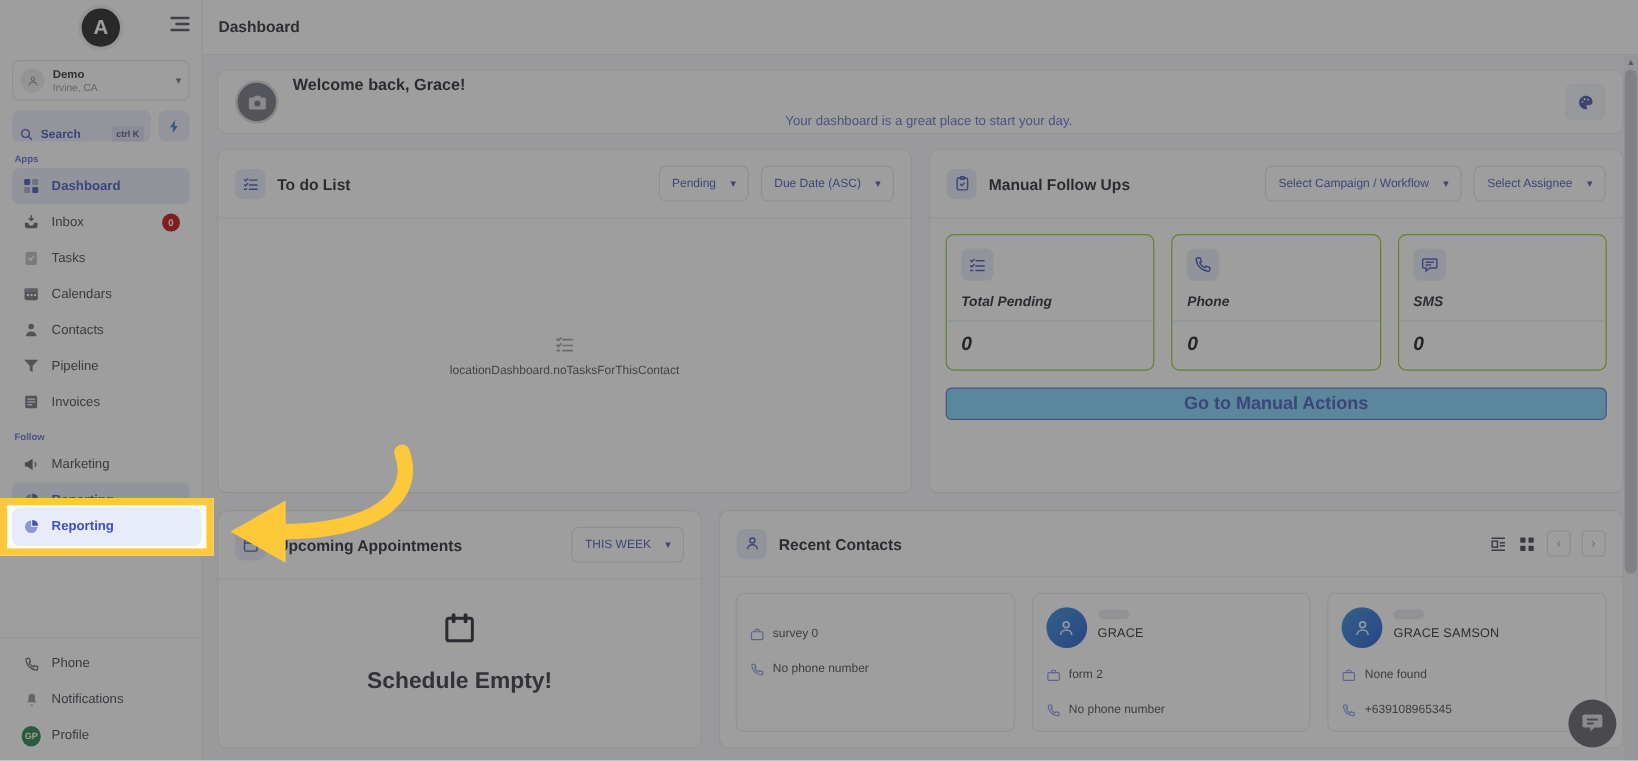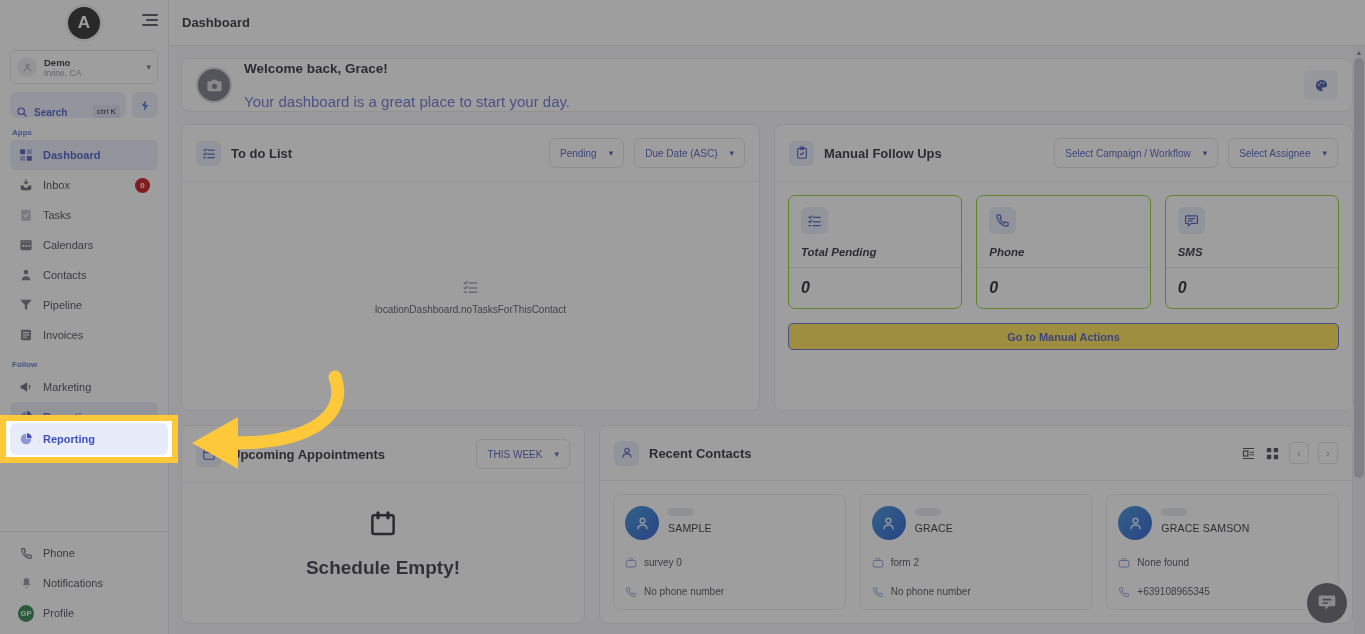--- a/index.html
+++ b/index.html
@@ -139,21 +139,21 @@
     padding: 0 14px; margin-bottom: 12px;
   }
   .wl-avatar {
     width: 36px; height: 36px; border-radius: 50%;
     background: #6f6f7d; border: 2px solid #d7d7de;
     display: flex; align-items: center; justify-content: center;
     flex: 0 0 auto;
   }
   .wl-text { margin-left: 12px; flex: 1; }
   .wl-title { font-size: 13.5px; font-weight: bold; color: #1d1d28; }
-  .wl-sub { font-size: 15px; color: #5b6ad0; margin-top: 17px; }
+  .wl-sub { font-size: 11px; color: #5b6ad0; margin-top: 17px; text-align: center; }
   .palette-btn {
     width: 34px; height: 30px; border-radius: 6px; background: #f2f3fa;
     display: flex; align-items: center; justify-content: center; cursor: pointer;
   }
 
   .row { display: flex; gap: 14px; }
   .card-head {
     height: 57px; display: flex; align-items: center;
     padding: 0 14px; border-bottom: 1px solid #eceef3;
   }
@@ -186,21 +186,21 @@
     display: flex; align-items: center; justify-content: center;
   }
   .stat-label { font-size: 11.5px; font-weight: bold; color: #1d1d28; margin-top: 12px; }
   .stat-val {
     border-top: 1px solid #e6e8ef; padding: 11px 12px;
     font-size: 16px; font-weight: bold; color: #11111a;
   }
   .action-btn {
     margin-top: 14px; height: 27px; border: 1px solid #5565cd; border-radius: 5px;
     display: flex; align-items: center; justify-content: center;
-    font-size: 11px; color: #4250b8; font-weight: bold; cursor: pointer; background:#fde047;
+    font-size: 15px; color: #4250b8; font-weight: bold; cursor: pointer; background:#7dd3fc;
   }
 
   .bottom-row { display: flex; gap: 14px; margin-top: 14px; }
   .appt-card { width: 404px; flex: 0 0 404px; }
   .appt-body {
     height: 110px; display: flex; flex-direction: column;
     align-items: center; justify-content: flex-start; padding-top: 26px; gap: 12px;
   }
   .appt-empty-title {
     font-size: 19px; font-weight: bold; color: #2b2b38; margin-top: 6px;
@@ -643,32 +643,20 @@
                     <rect x="14" y="14" width="7" height="7" rx="1.2"></rect>
                 </svg>
               </span>
               <span class="nav-arrow">‹</span>
               <span class="nav-arrow">›</span>
             </div>
           </div>
           <div class="contacts-row">
 
             <div class="contact-card">
-              <div class="cc-top">
-                <div class="cc-avatar">
-                  <svg width="17" height="17" viewBox="0 0 24 24" fill="none" stroke="#dff0ff" stroke-width="2">
-                    <circle cx="12" cy="8" r="3.4"></circle>
-                      <path d="M5.5 20c0-3.6 2.9-5.9 6.5-5.9s6.5 2.3 6.5 5.9"></path>
-                  </svg>
-                </div>
-                <div class="cc-names">
-                  <div class="cc-skel"></div>
-                  <div class="cc-name">SAMPLE</div>
-                </div>
-              </div>
               <div class="cc-line">
                 <svg width="12" height="12" viewBox="0 0 24 24" fill="none" stroke="#7e8dd6" stroke-width="1.9">
                   <rect x="2.5" y="7" width="19" height="13" rx="2"></rect>
                     <path d="M8.5 7V5a2 2 0 012-2h3a2 2 0 012 2v2"></path>
                 </svg>
                 <span class="cc-line-text">survey 0</span>
               </div>
               <div class="cc-line">
                 <svg width="12" height="12" viewBox="0 0 24 24" fill="none" stroke="#7e8dd6" stroke-width="1.9">
                   <path d="M5 3h3l2 5-2.2 1.4a12 12 0 006.8 6.8L16 14l5 2v3a2 2 0 01-2.2 2C10.5 20.3 3.7 13.5 3 5.2A2 2 0 015 3z"></path>

